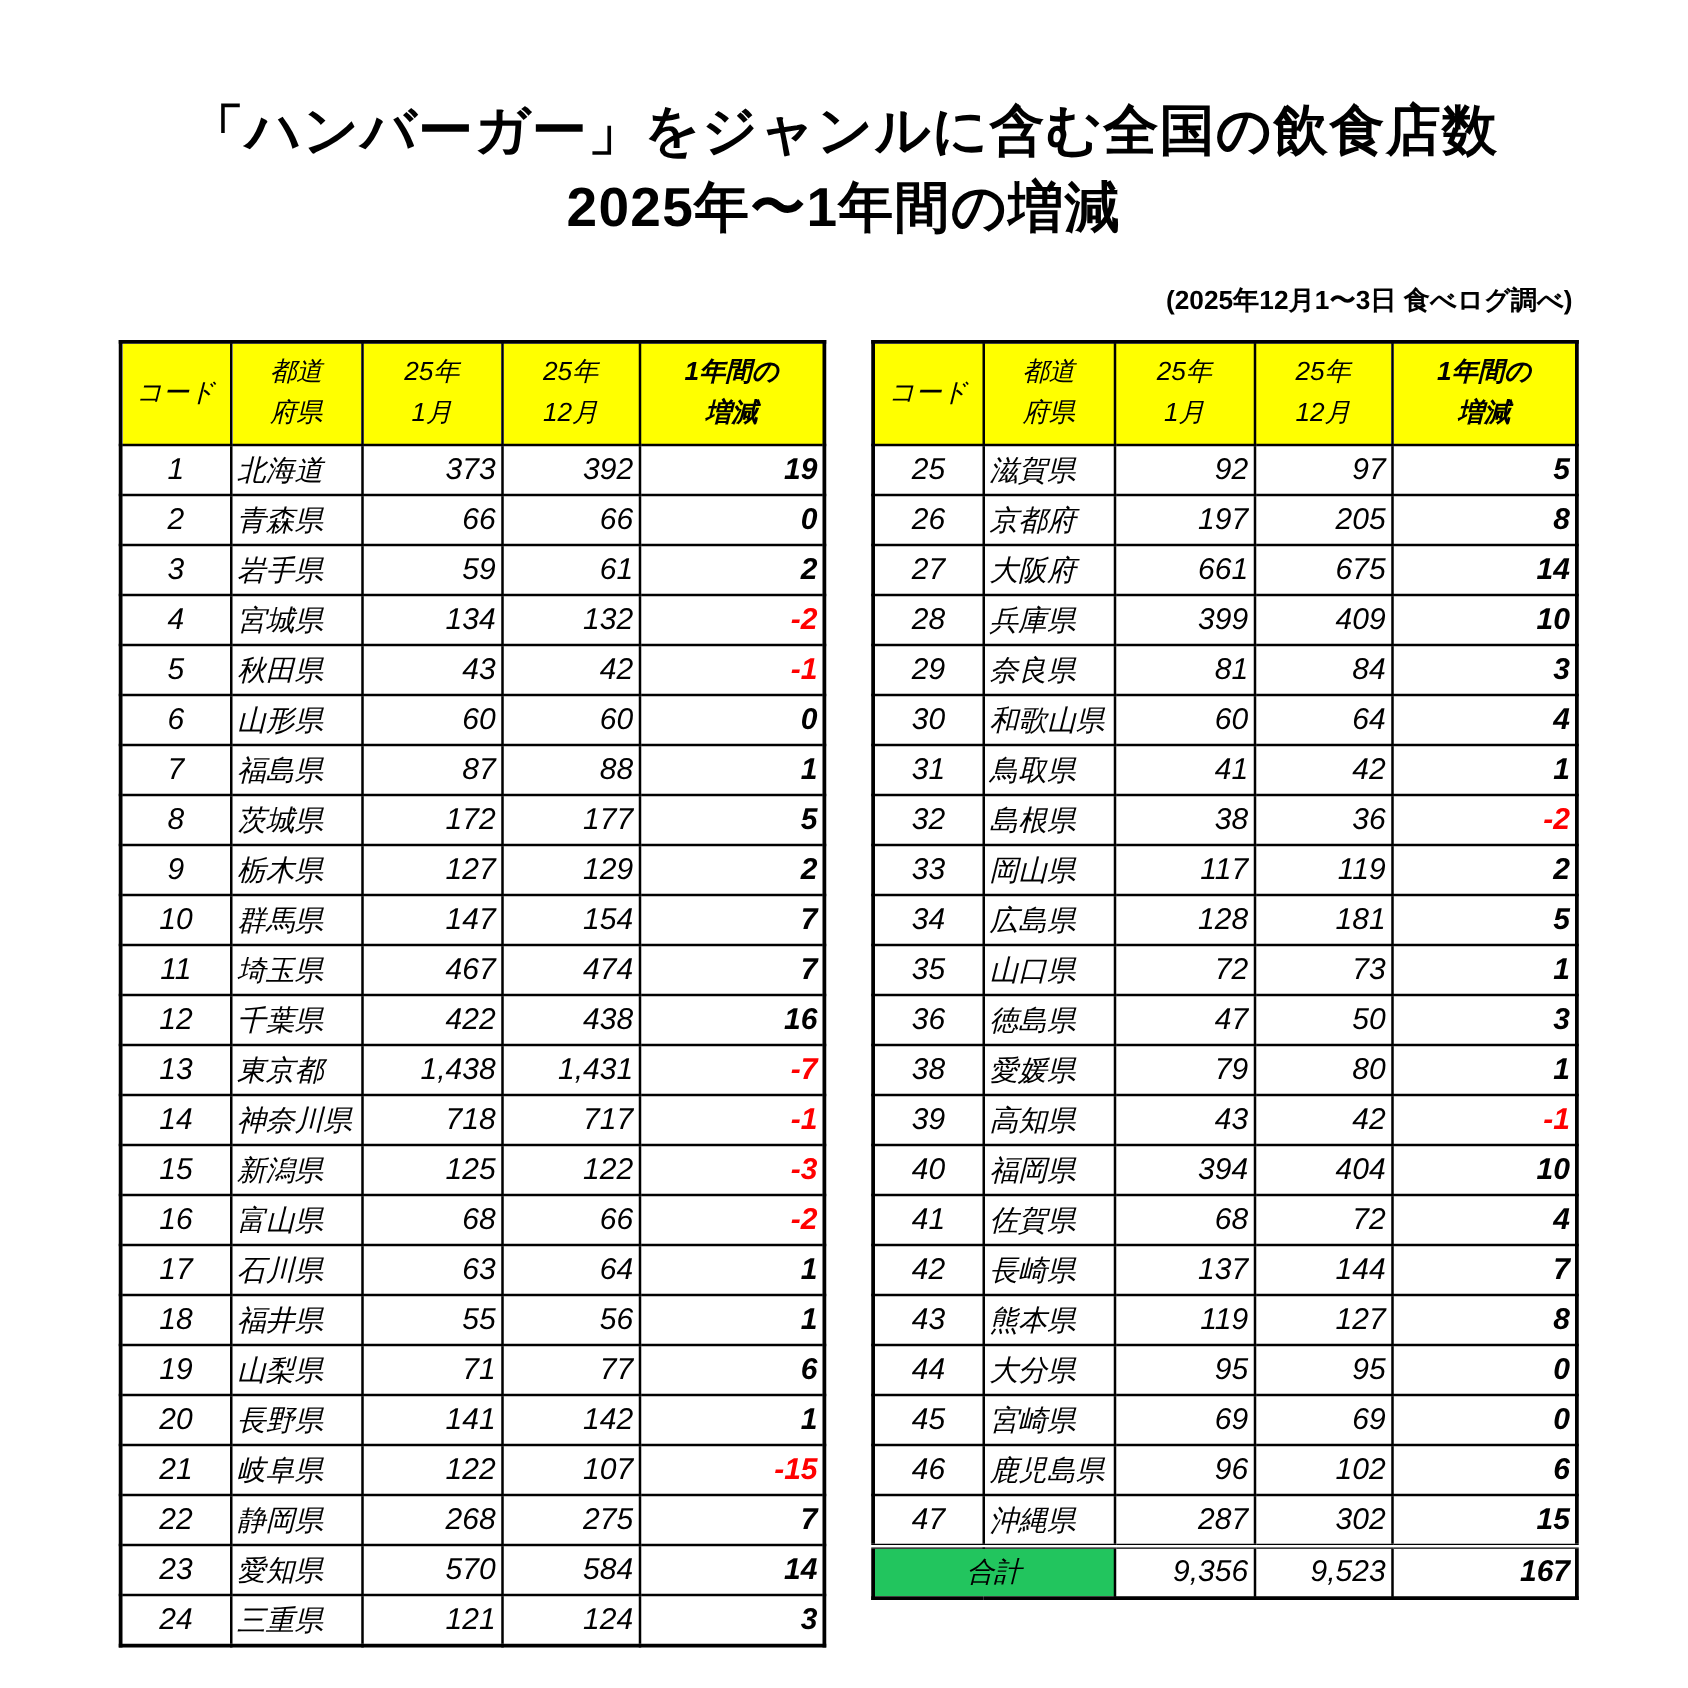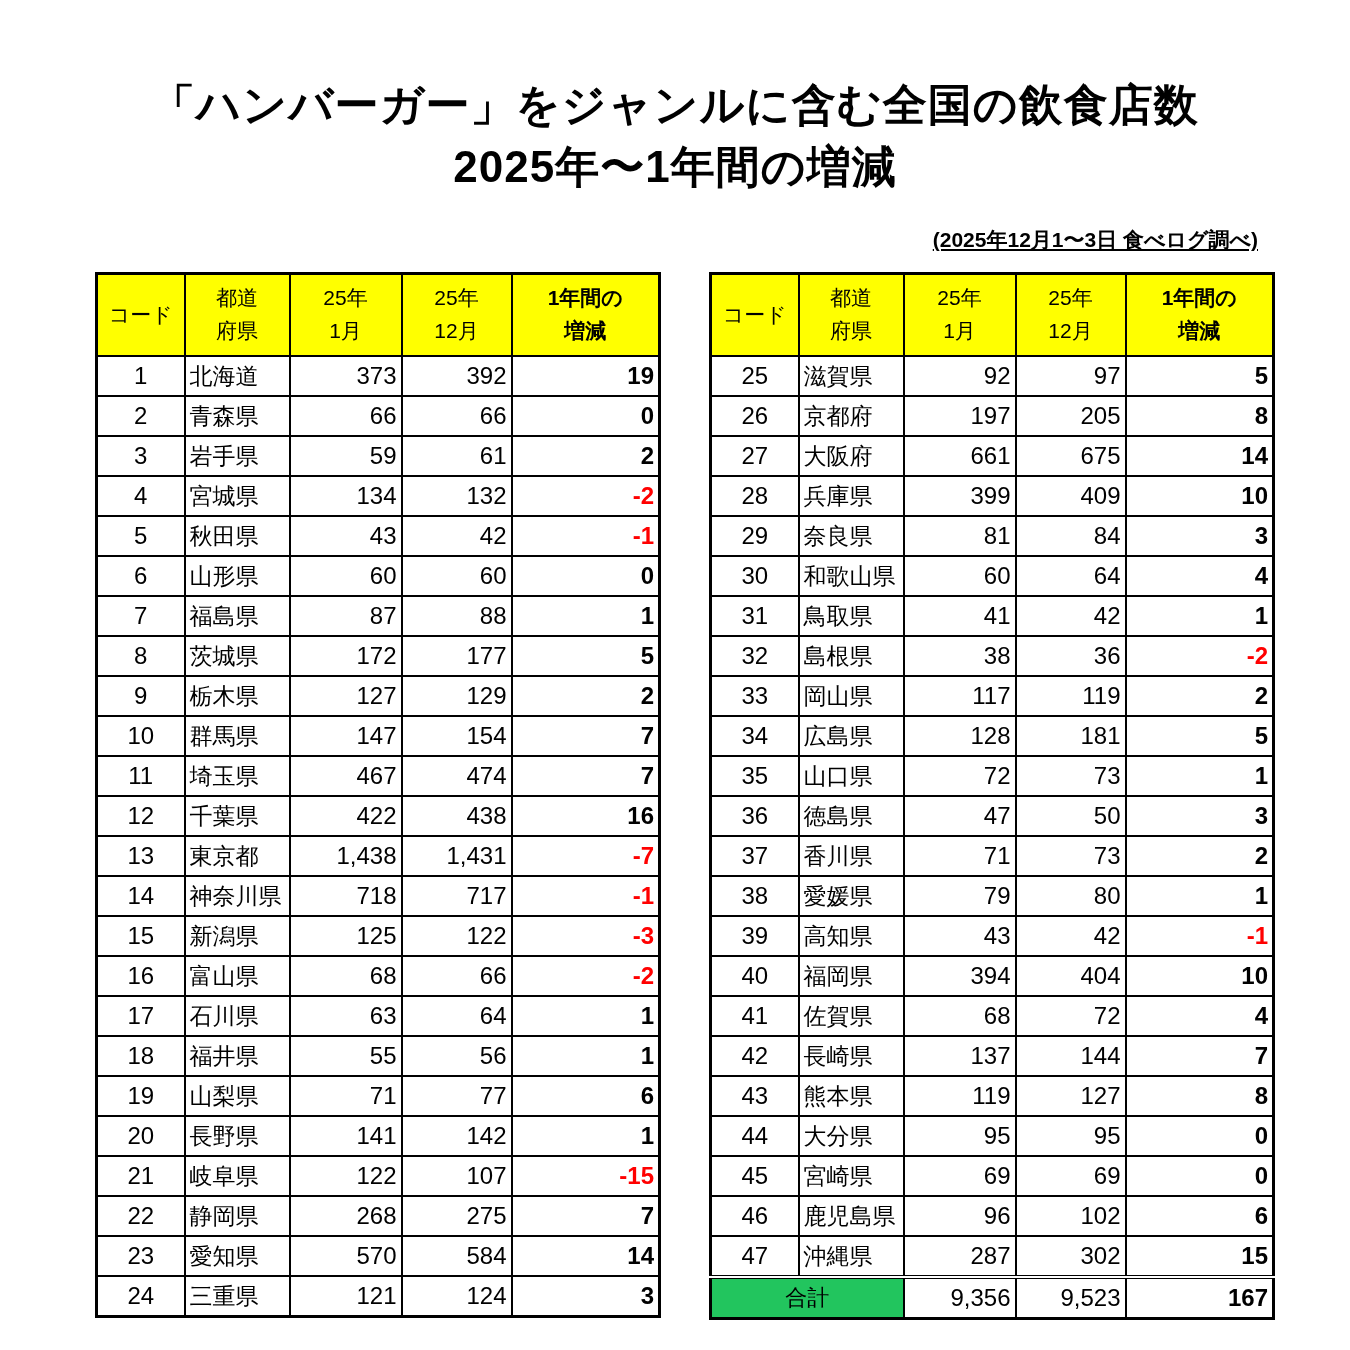--- a/index.html
+++ b/index.html
@@ -12,27 +12,27 @@
 
   
   .title{
     position:absolute;top:74px;left:0;width:100%;
     text-align:center;font-weight:bold;font-size:44px;line-height:1.42;
     letter-spacing:1px;
   }
   
   .note{
     position:absolute;top:226px;right:92px;
-    font-size:21px;font-weight:bold;text-decoration:underline;
+    font-size:21px;font-weight:bold;
   }
 
   
   .tables{
     position:absolute;top:272px;left:95px;
-    display:flex;gap:48px;align-items:flex-start;
+    display:flex;gap:36px;align-items:flex-start;font-style:italic;
   }
   table.pref{
     border-collapse:collapse;table-layout:fixed;width:563px;
     border:3px solid #000;
     font-size:24px;
   }
   table.pref col.c-code{width:88px;}
   table.pref col.c-pref{width:105px;}
   table.pref col.c-jan{width:112px;}
   table.pref col.c-dec{width:110px;}
@@ -387,27 +387,20 @@
             <td class="change">1</td>
           </tr>
           <tr>
             <td class="code">36</td>
             <td class="pref-name">徳島県</td>
             <td class="num">47</td>
             <td class="num">50</td>
             <td class="change">3</td>
           </tr>
           <tr>
-            <td class="code">37</td>
-            <td class="pref-name">香川県</td>
-            <td class="num">71</td>
-            <td class="num">73</td>
-            <td class="change">2</td>
-          </tr>
-          <tr>
             <td class="code">38</td>
             <td class="pref-name">愛媛県</td>
             <td class="num">79</td>
             <td class="num">80</td>
             <td class="change">1</td>
           </tr>
           <tr>
             <td class="code">39</td>
             <td class="pref-name">高知県</td>
             <td class="num">43</td>

